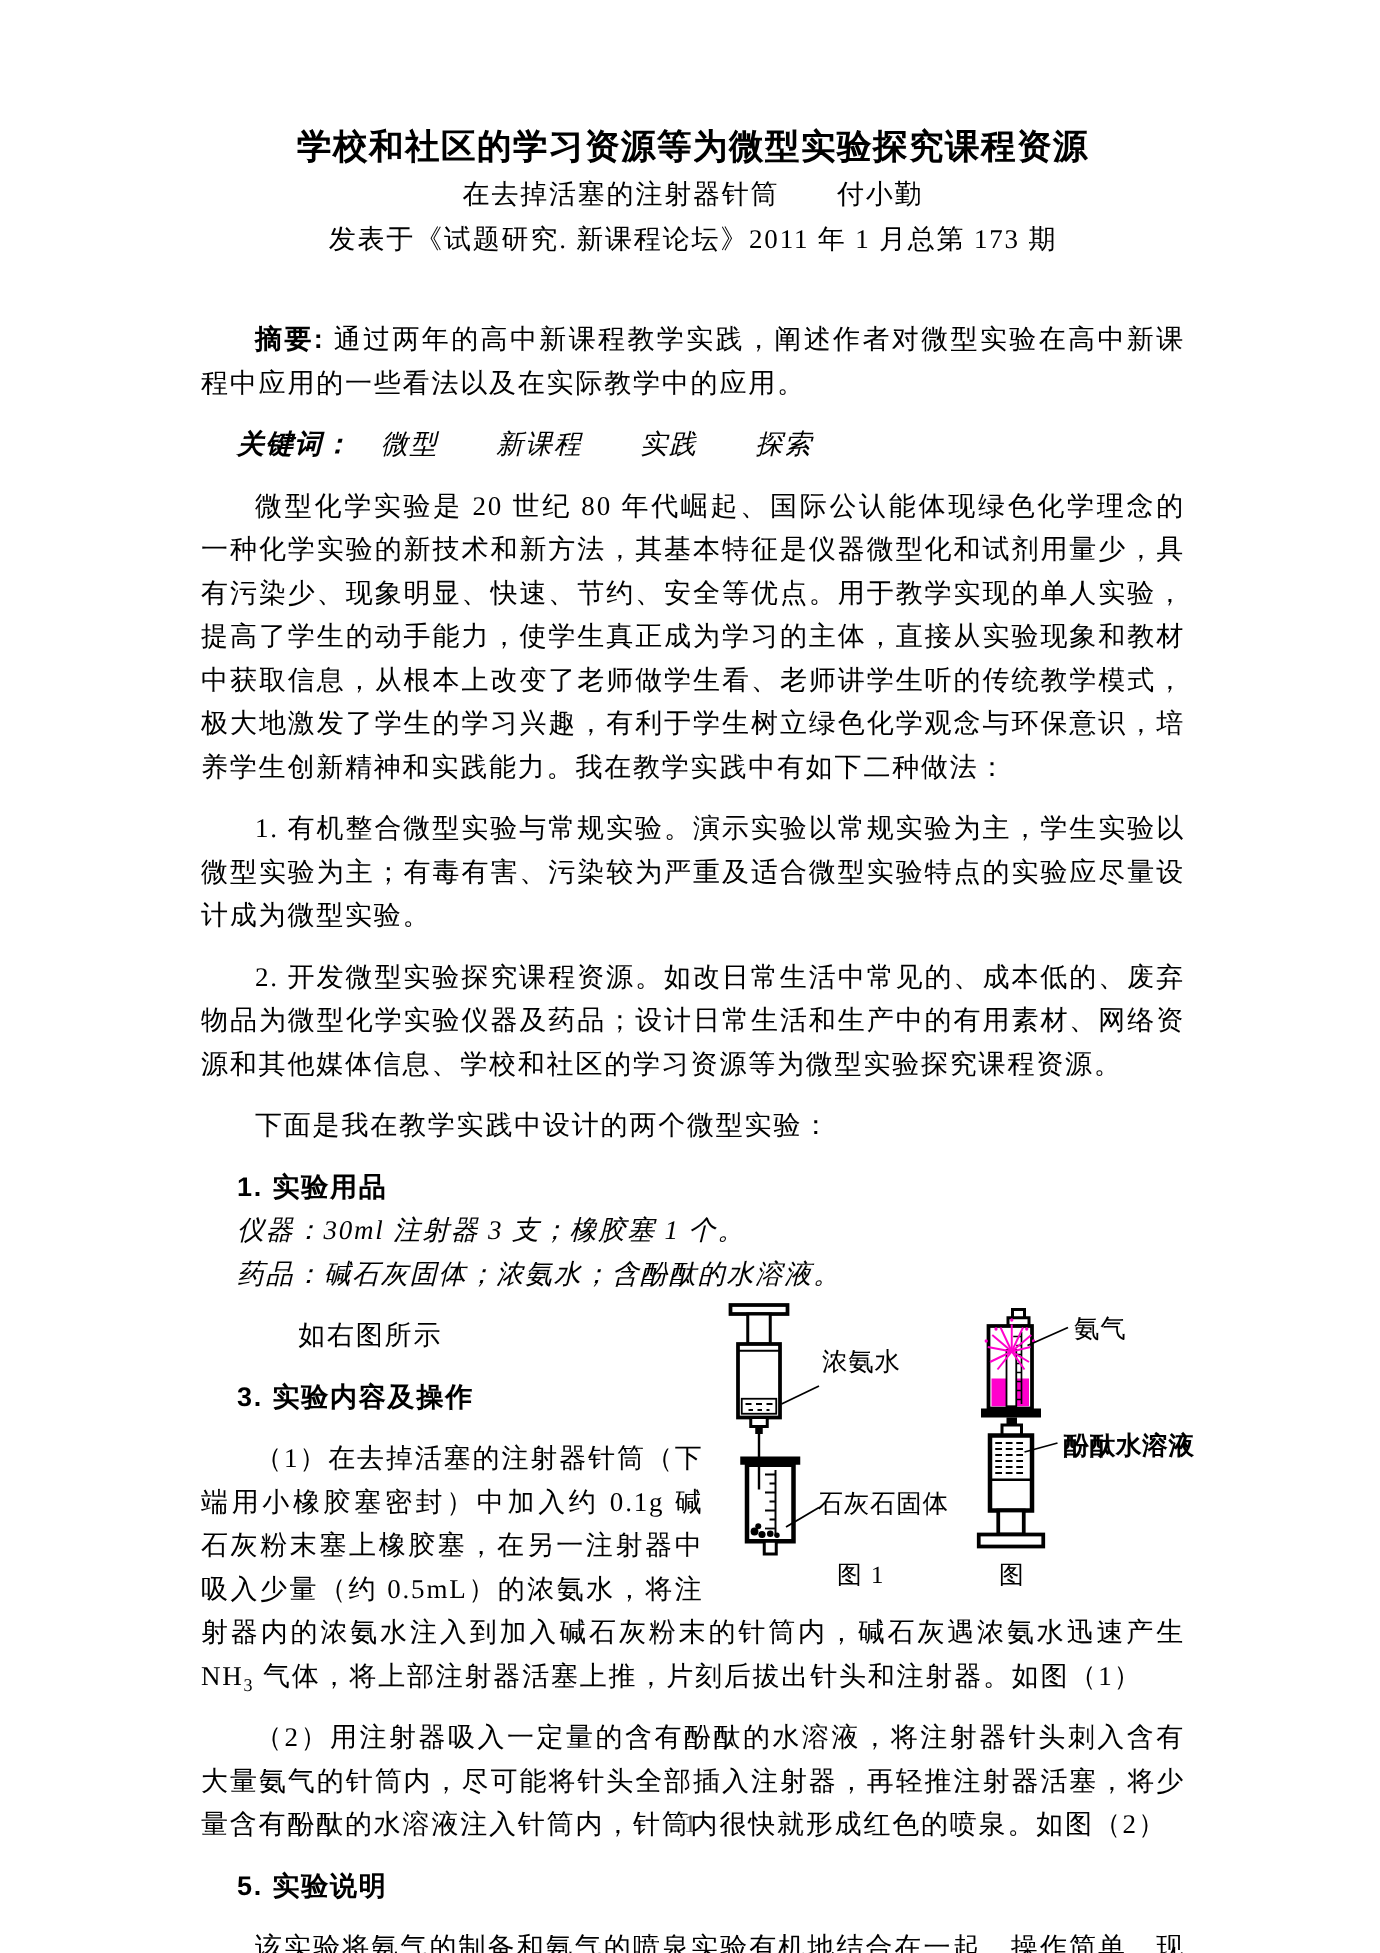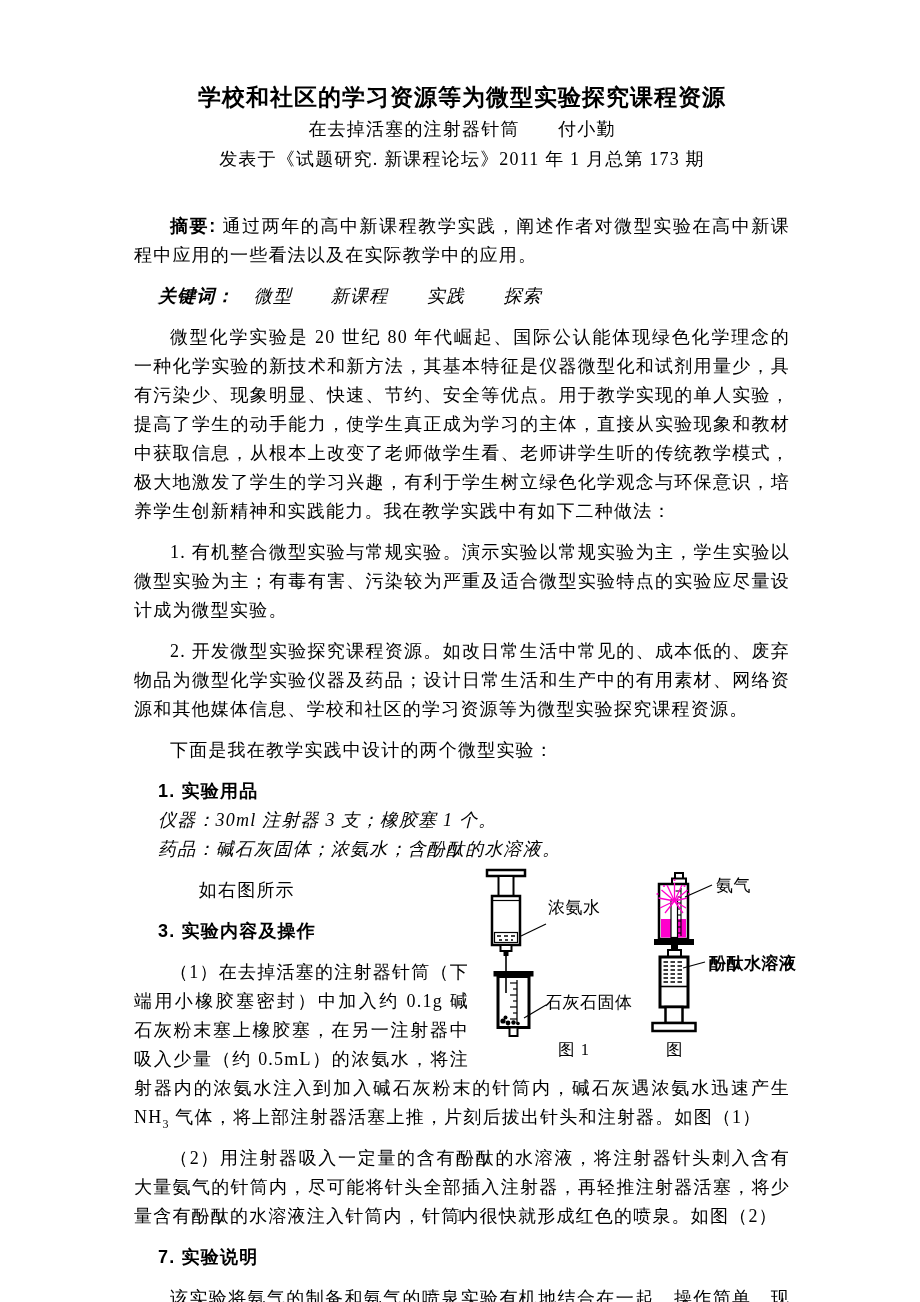--- a/index.html
+++ b/index.html
@@ -173,19 +173,19 @@
       <span class="fig-caption" style="left:197px;top:174px;">图</span>
     </div>
 
     <p class="note-line">如右图所示</p>
     <p class="h">3. 实验内容及操作</p>
 
     <p class="p"><span>（1）在去掉活塞的注射器针筒（下端用小橡胶塞密封）中加入约 0.1g 碱石灰粉末塞上橡胶塞，在另一注射器中吸入少量（约 0.5mL）的浓氨水，将注射器内的浓氨水注入到加入碱石灰粉末的针筒内，碱石灰遇浓氨水迅速产生 </span><span><span>NH</span><sub>3</sub></span><span> 气体，将上部注射器活塞上推，片刻后拔出针头和注射器。如图（1）</span></p>
 
     <p class="p">（2）用注射器吸入一定量的含有酚酞的水溶液，将注射器针头刺入含有大量氨气的针筒内，尽可能将针头全部插入注射器，再轻推注射器活塞，将少量含有酚酞的水溶液注入针筒内，针筒内很快就形成红色的喷泉。如图（2）</p>
 
-    <p class="h">7. 实验说明</p>
+    <p class="h">5. 实验说明</p>
     <p class="p">该实验将氨气的制备和氨气的喷泉实验有机地结合在一起，操作简单，现象明显，针筒</p>
 
   </div>
 
   <div class="page-num">1</div>
 </div>
 
 </body></html>

